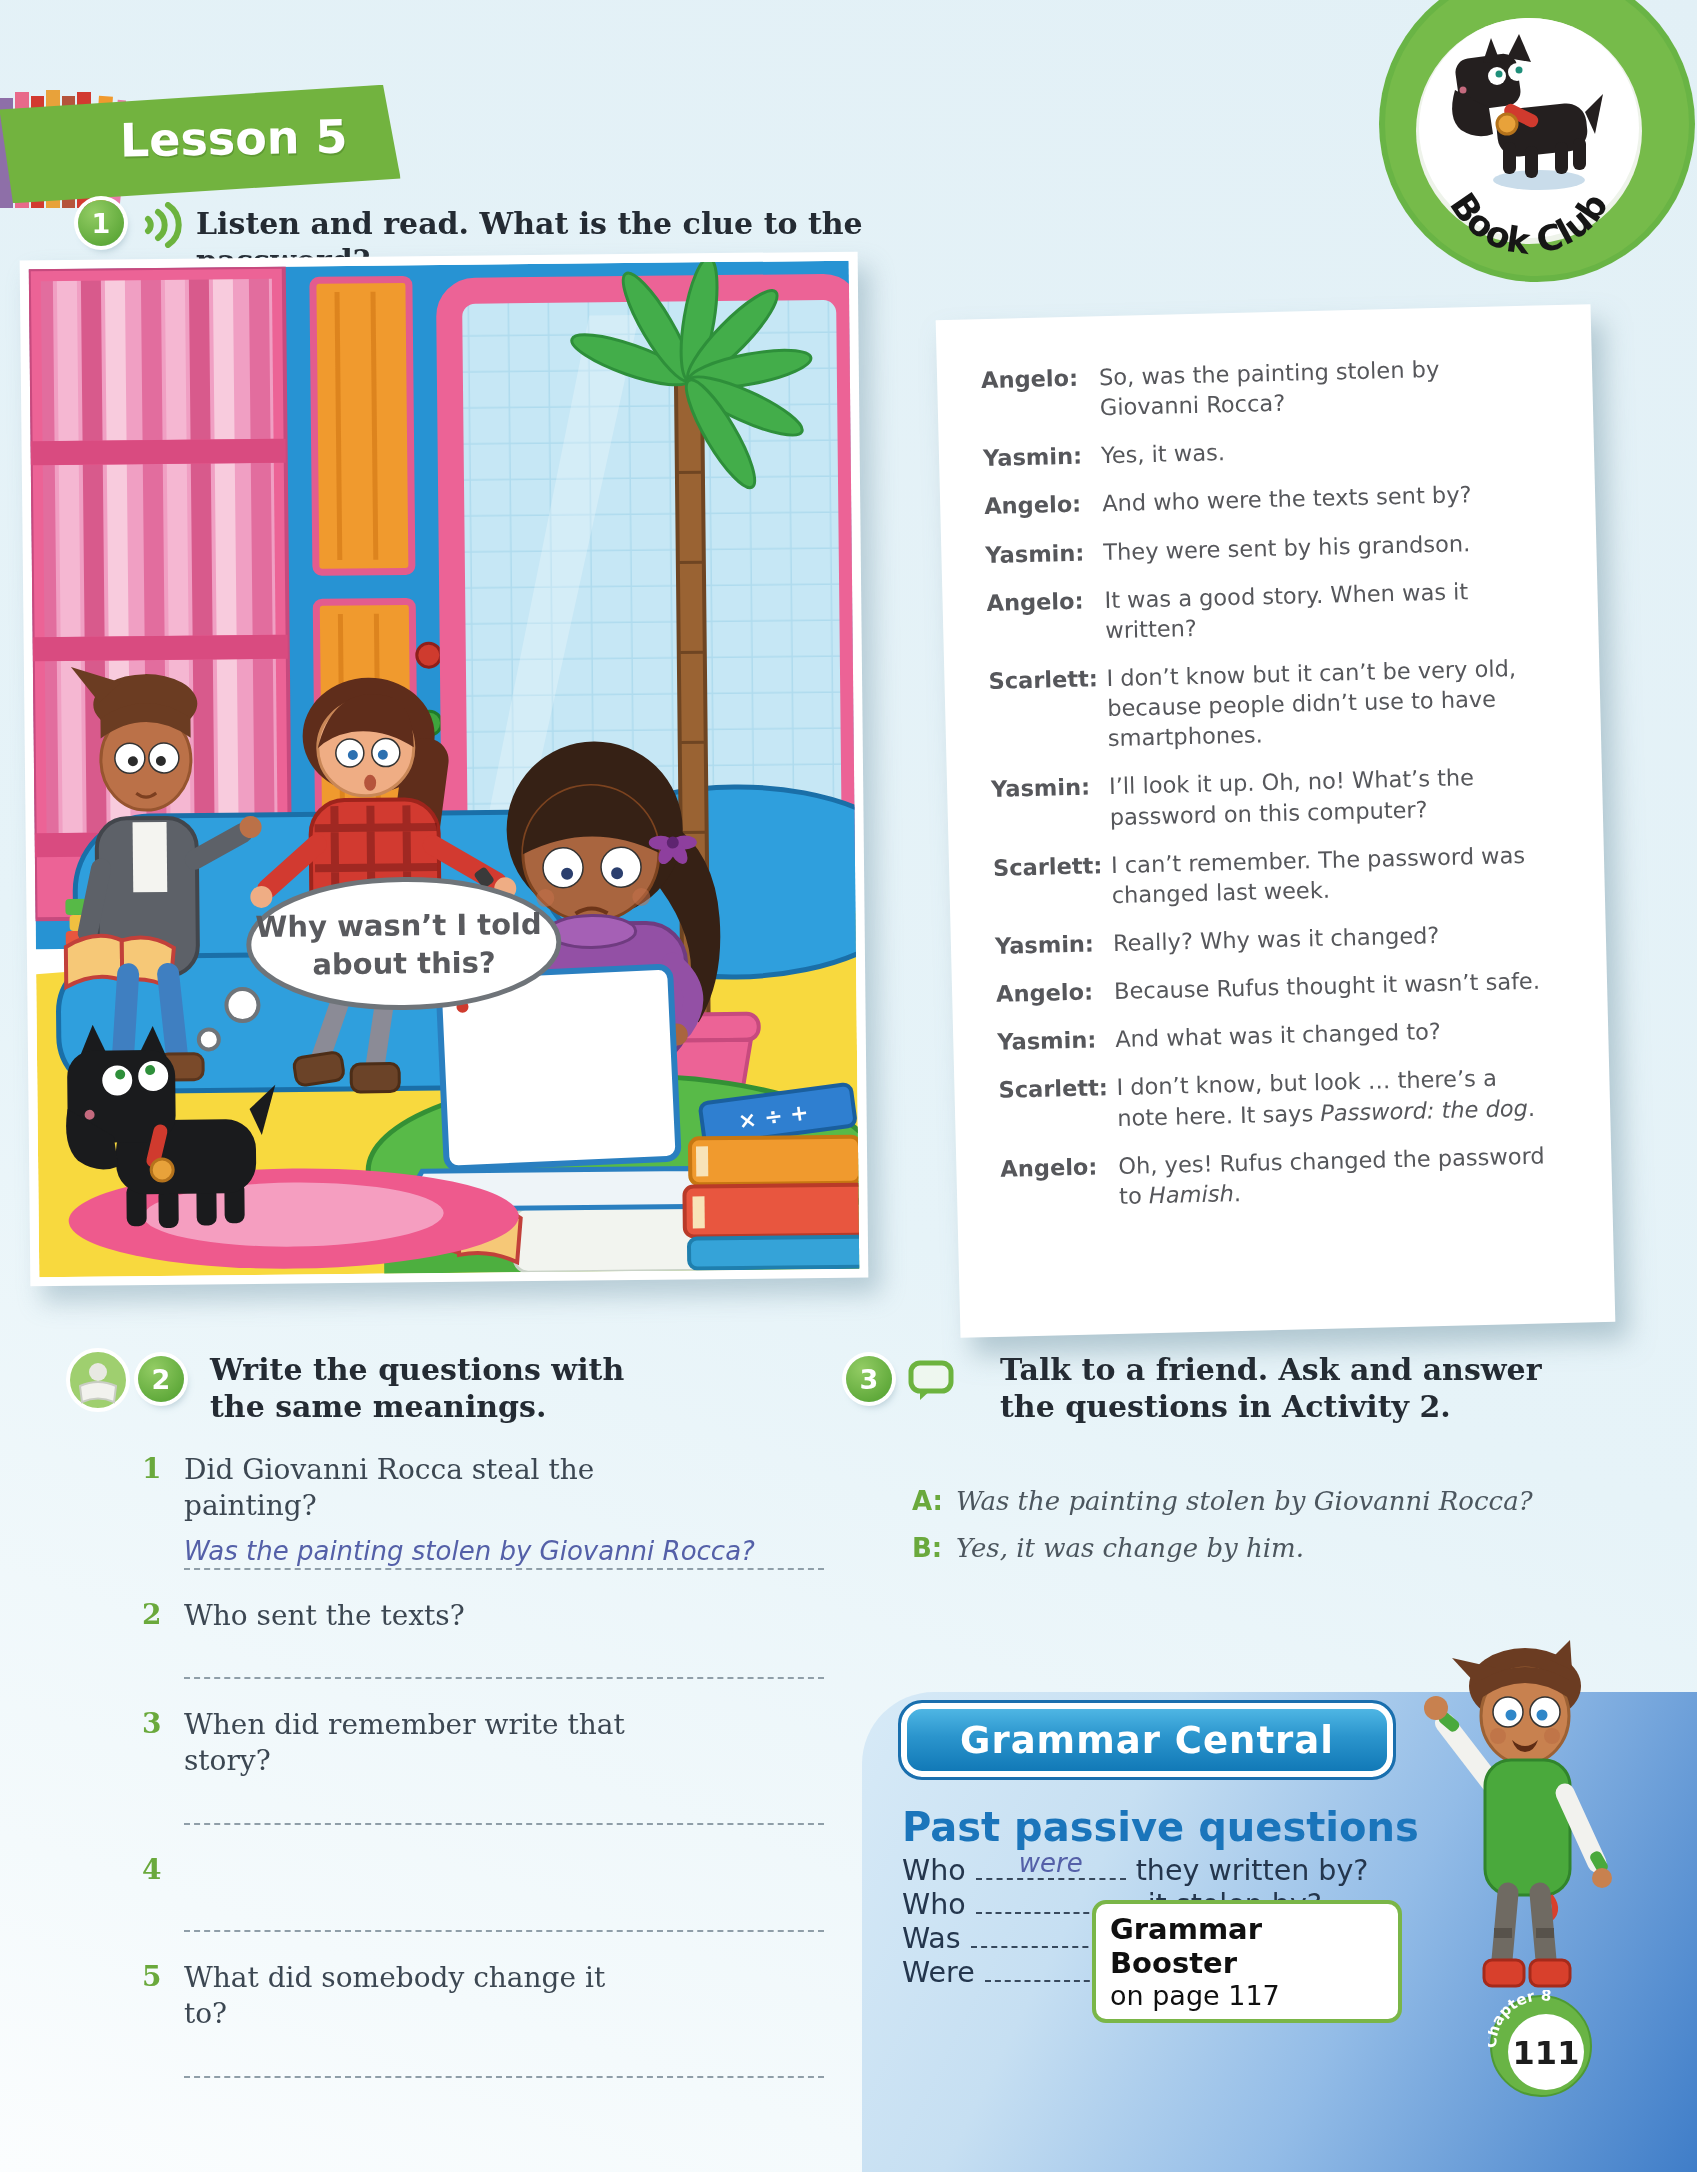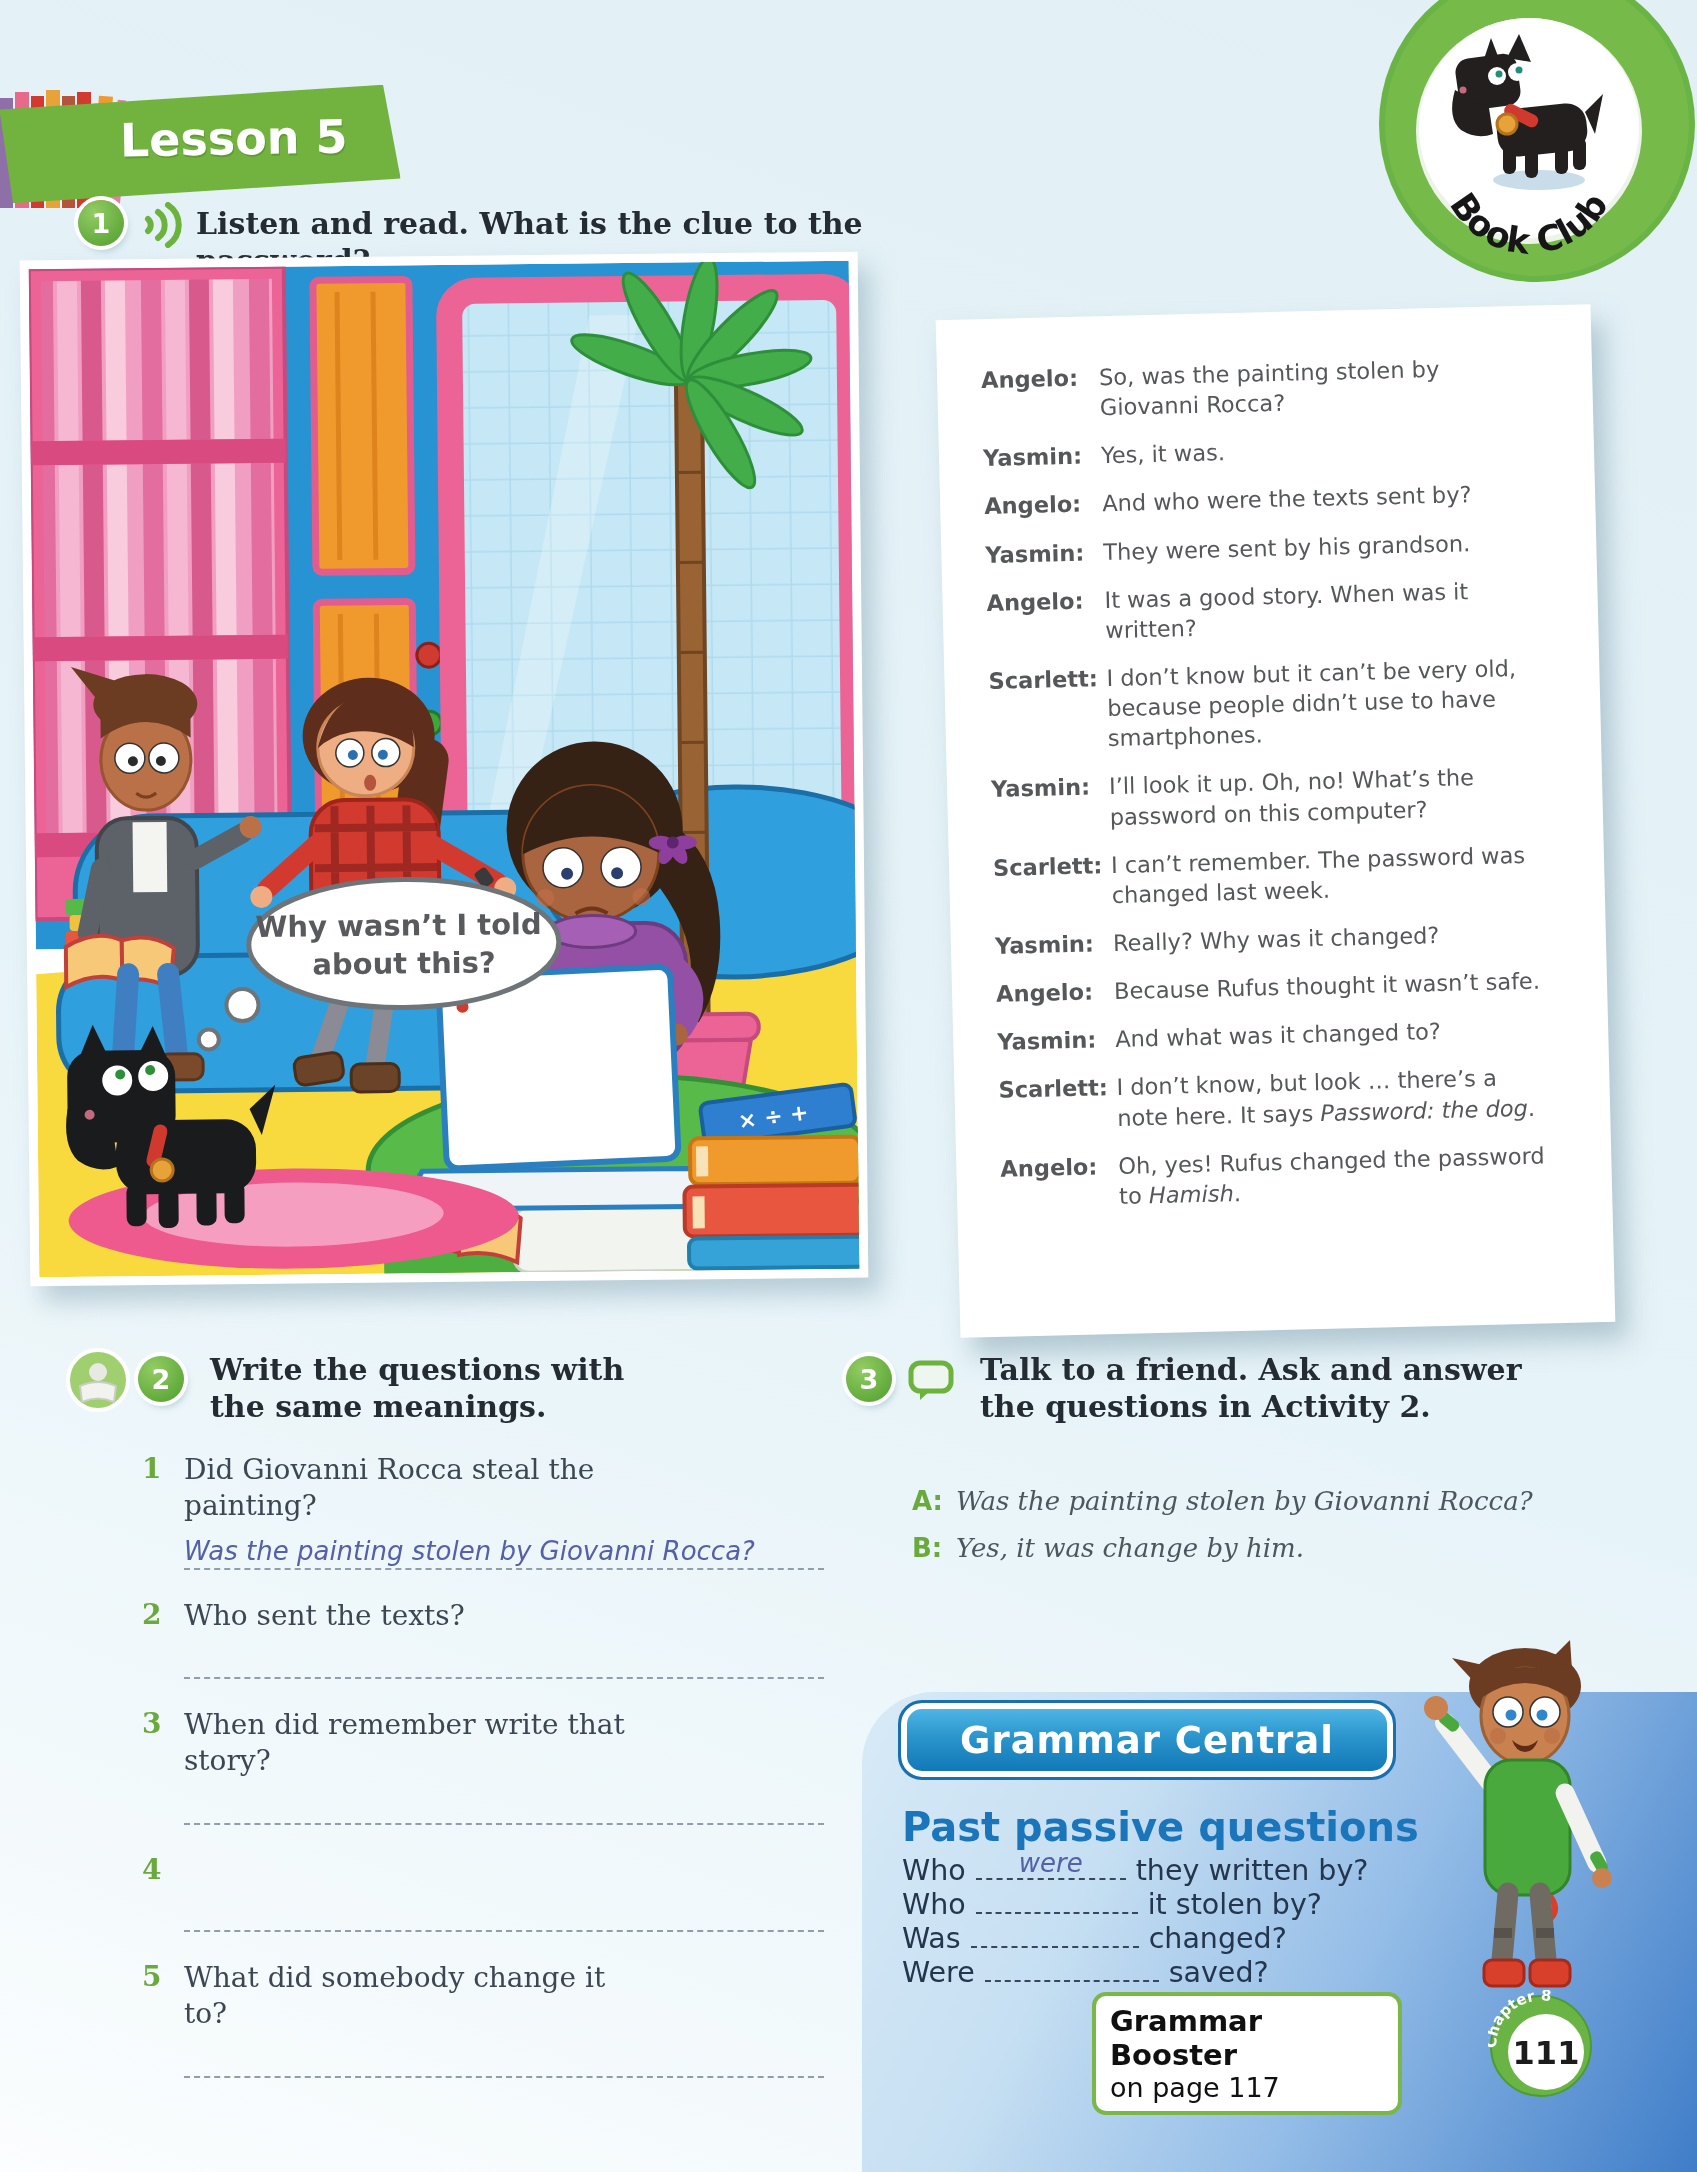--- a/index.html
+++ b/index.html
@@ -61,21 +61,21 @@
     border:3px solid #1a6fae;box-shadow:inset 0 0 0 6px #fff;
     background:linear-gradient(180deg,#56bde9 0%,#2b95cd 45%,#0d74b3 100%);
     display:flex;align-items:center;justify-content:center;color:#fff;font-weight:bold;
     font-size:37px;letter-spacing:1px;}
   .pp-head{left:902px;top:1804px;font-weight:bold;font-size:40px;color:#1b75bb;}
   .g-rows{left:902px;top:1850px;}
   .g-row{font-size:28.5px;color:#24364d;height:34px;display:flex;align-items:baseline;}
   .g-blank{display:inline-block;border-bottom:2px dashed #37485c;height:28px;margin:0 10px;position:relative;}
   .g-ans{position:absolute;left:0;right:0;bottom:0;text-align:center;
     font-style:italic;color:#5460a8;font-size:26px;}
-  .booster{left:1092px;top:1992px;width:274px;background:#fff;border:4px solid #7ab648;
+  .booster{left:1092px;top:1900px;width:274px;background:#fff;border:4px solid #7ab648;
     border-radius:14px;padding:8px 14px;color:#101010;}
   .booster .b1{font-weight:bold;font-size:29px;}
   .booster .b2{font-size:27px;}
   .boy{left:1400px;top:1628px;width:250px;height:370px;}
   .chapter{left:1488px;top:1990px;width:112px;height:112px;}
 
   .edge-strip{right:0;top:100px;width:24px;height:1590px;background:rgba(255,255,255,.4);}
 </style>
 </head>
 <body>
@@ -467,21 +467,21 @@
       </div>
     </div>
 
   <div class="abs numcircle" style="left:846px;top:1356px;">
     <span>3</span>
   </div>
   <svg class="abs" style="left:908px;top:1360px;" width="46" height="42" viewBox="0 0 46 42">
     <rect x="3" y="3" width="40" height="28" rx="9" fill="#eef7ef" stroke="#6cb33e" stroke-width="5"></rect>
     <polygon points="12,29 24,29 12,40" fill="#6cb33e"></polygon>
   </svg>
-  <div class="abs a-head" style="left:980px;top:1352px;width:580px;">Talk to a friend. Ask and answer the questions in Activity 2.</div>
+  <div class="abs a-head" style="left:1000px;top:1352px;width:580px;">Talk to a friend. Ask and answer the questions in Activity 2.</div>
   <div class="abs ex-col">
       <div class="ex-row">
         <span class="ex-label">A:</span>
         <span class="ex-text">Was the painting stolen by Giovanni Rocca?</span>
       </div>
       <div class="ex-row">
         <span class="ex-label">B:</span>
         <span class="ex-text">Yes, it was change by him.</span>
       </div>
     </div>

